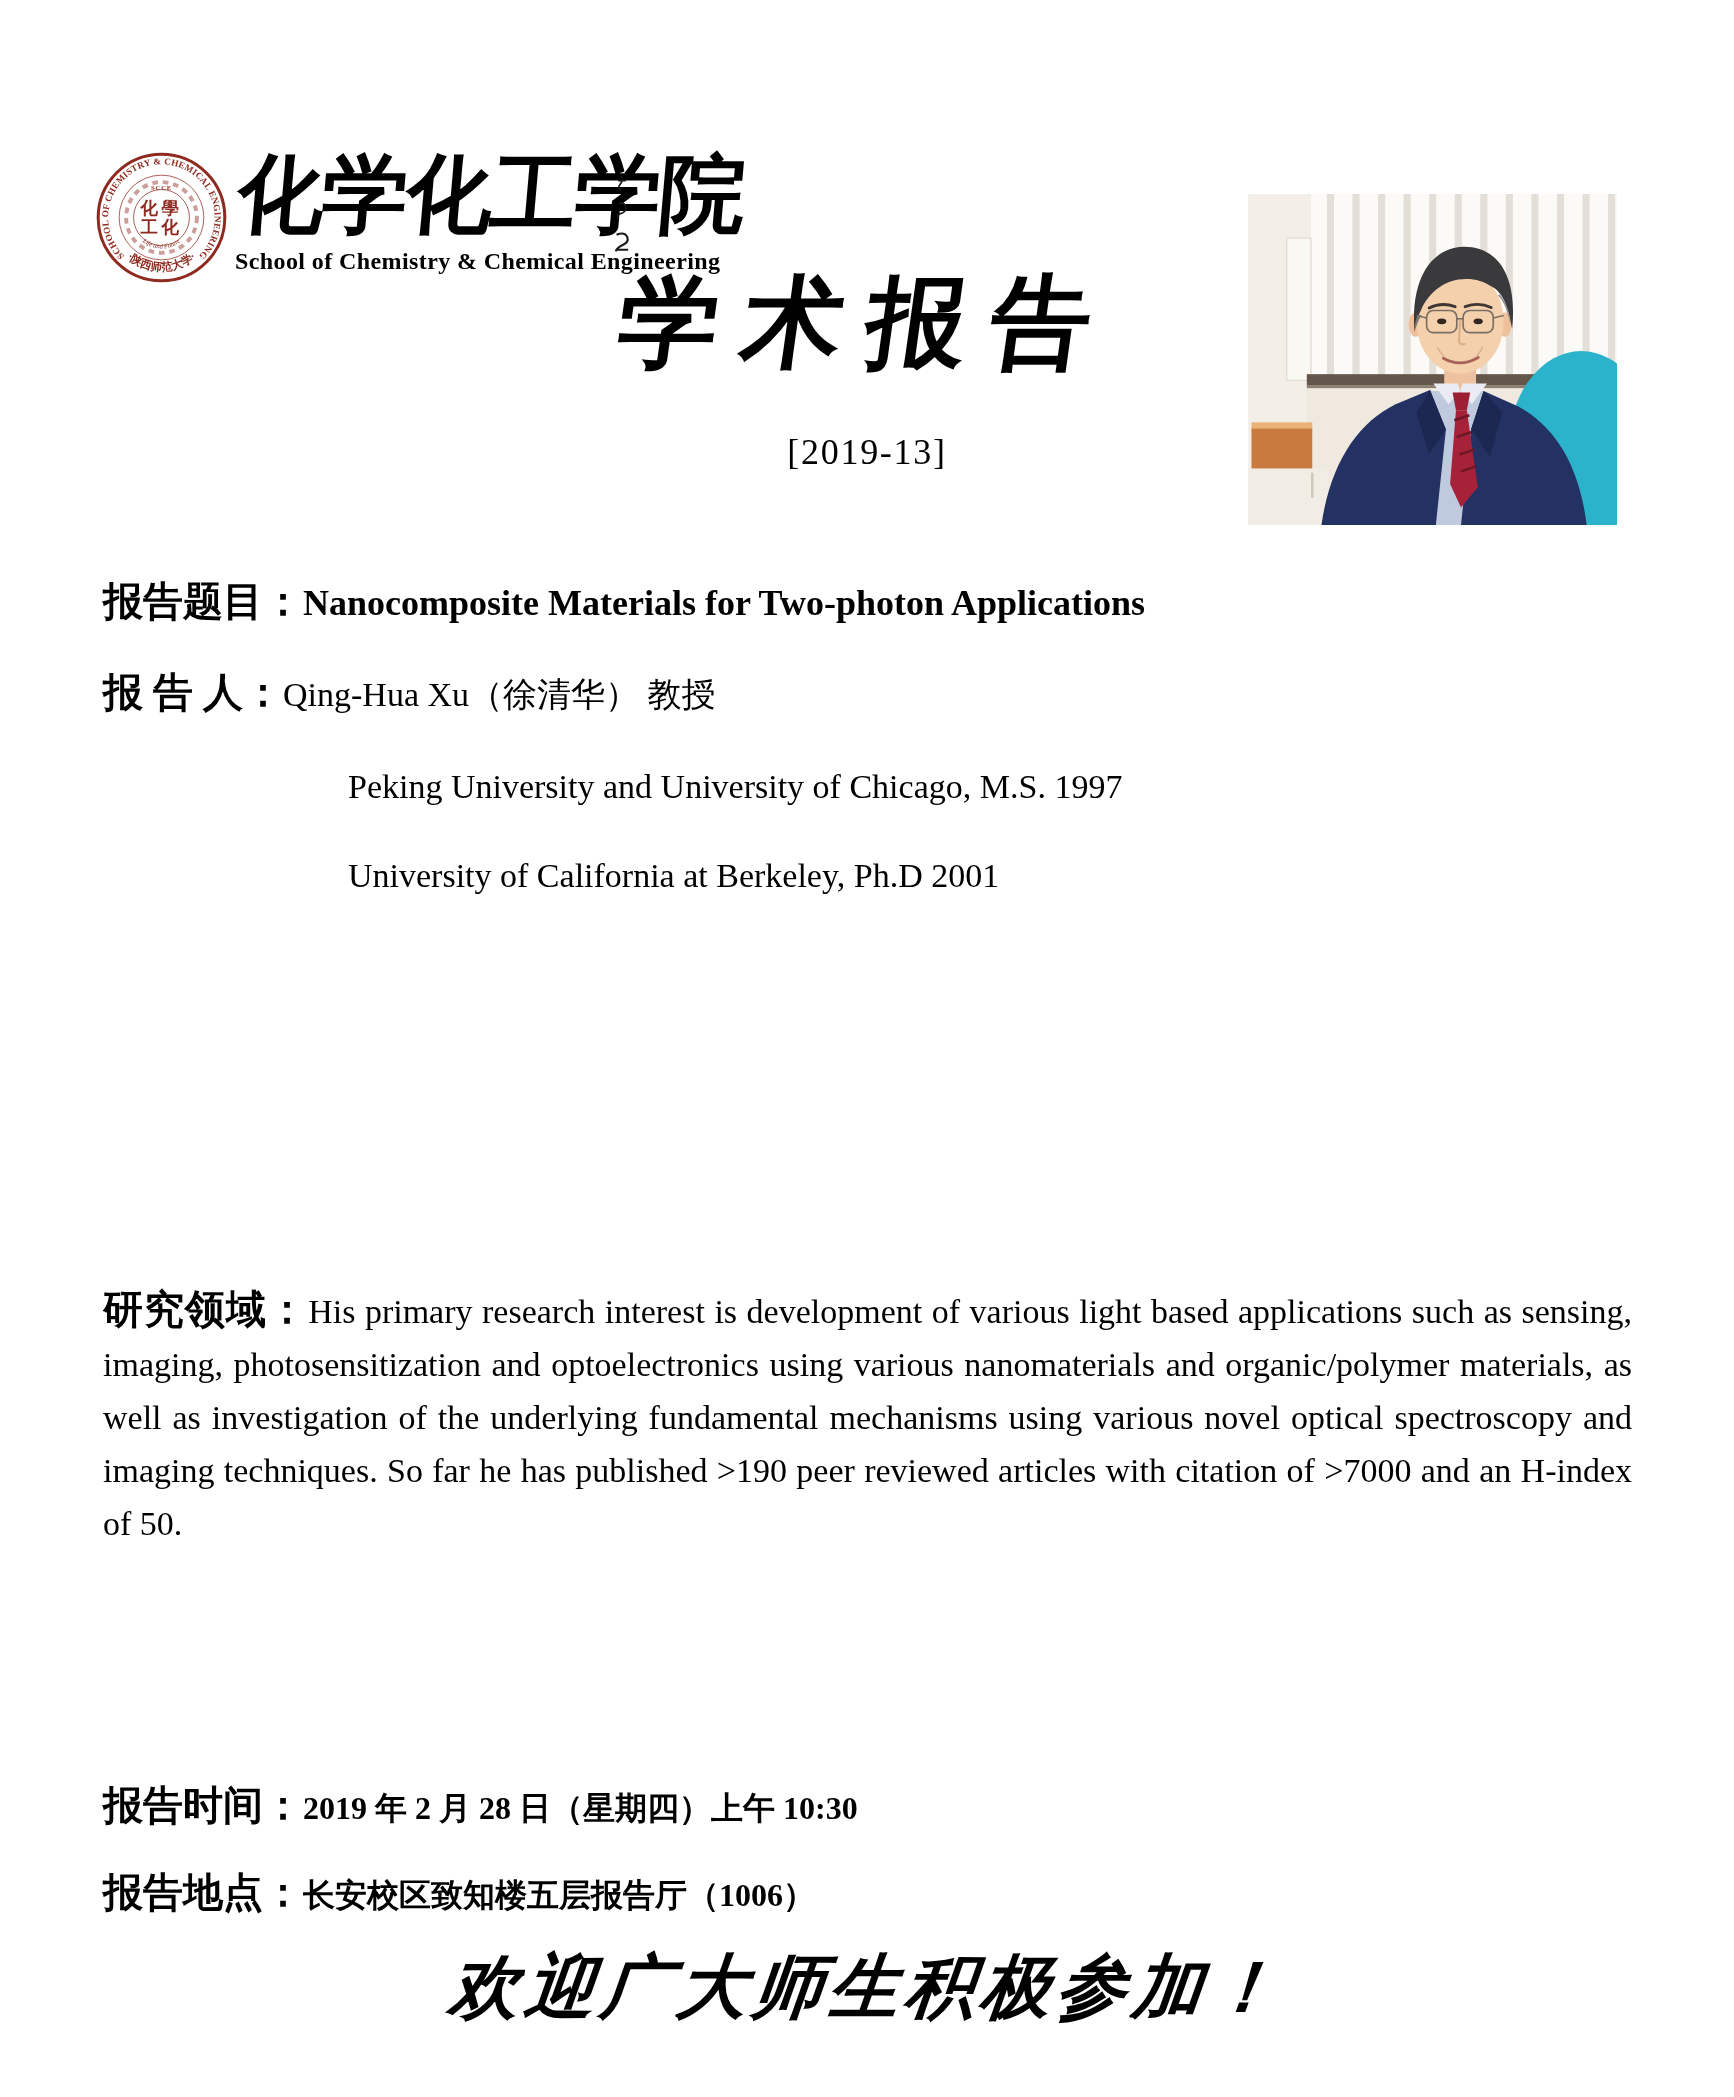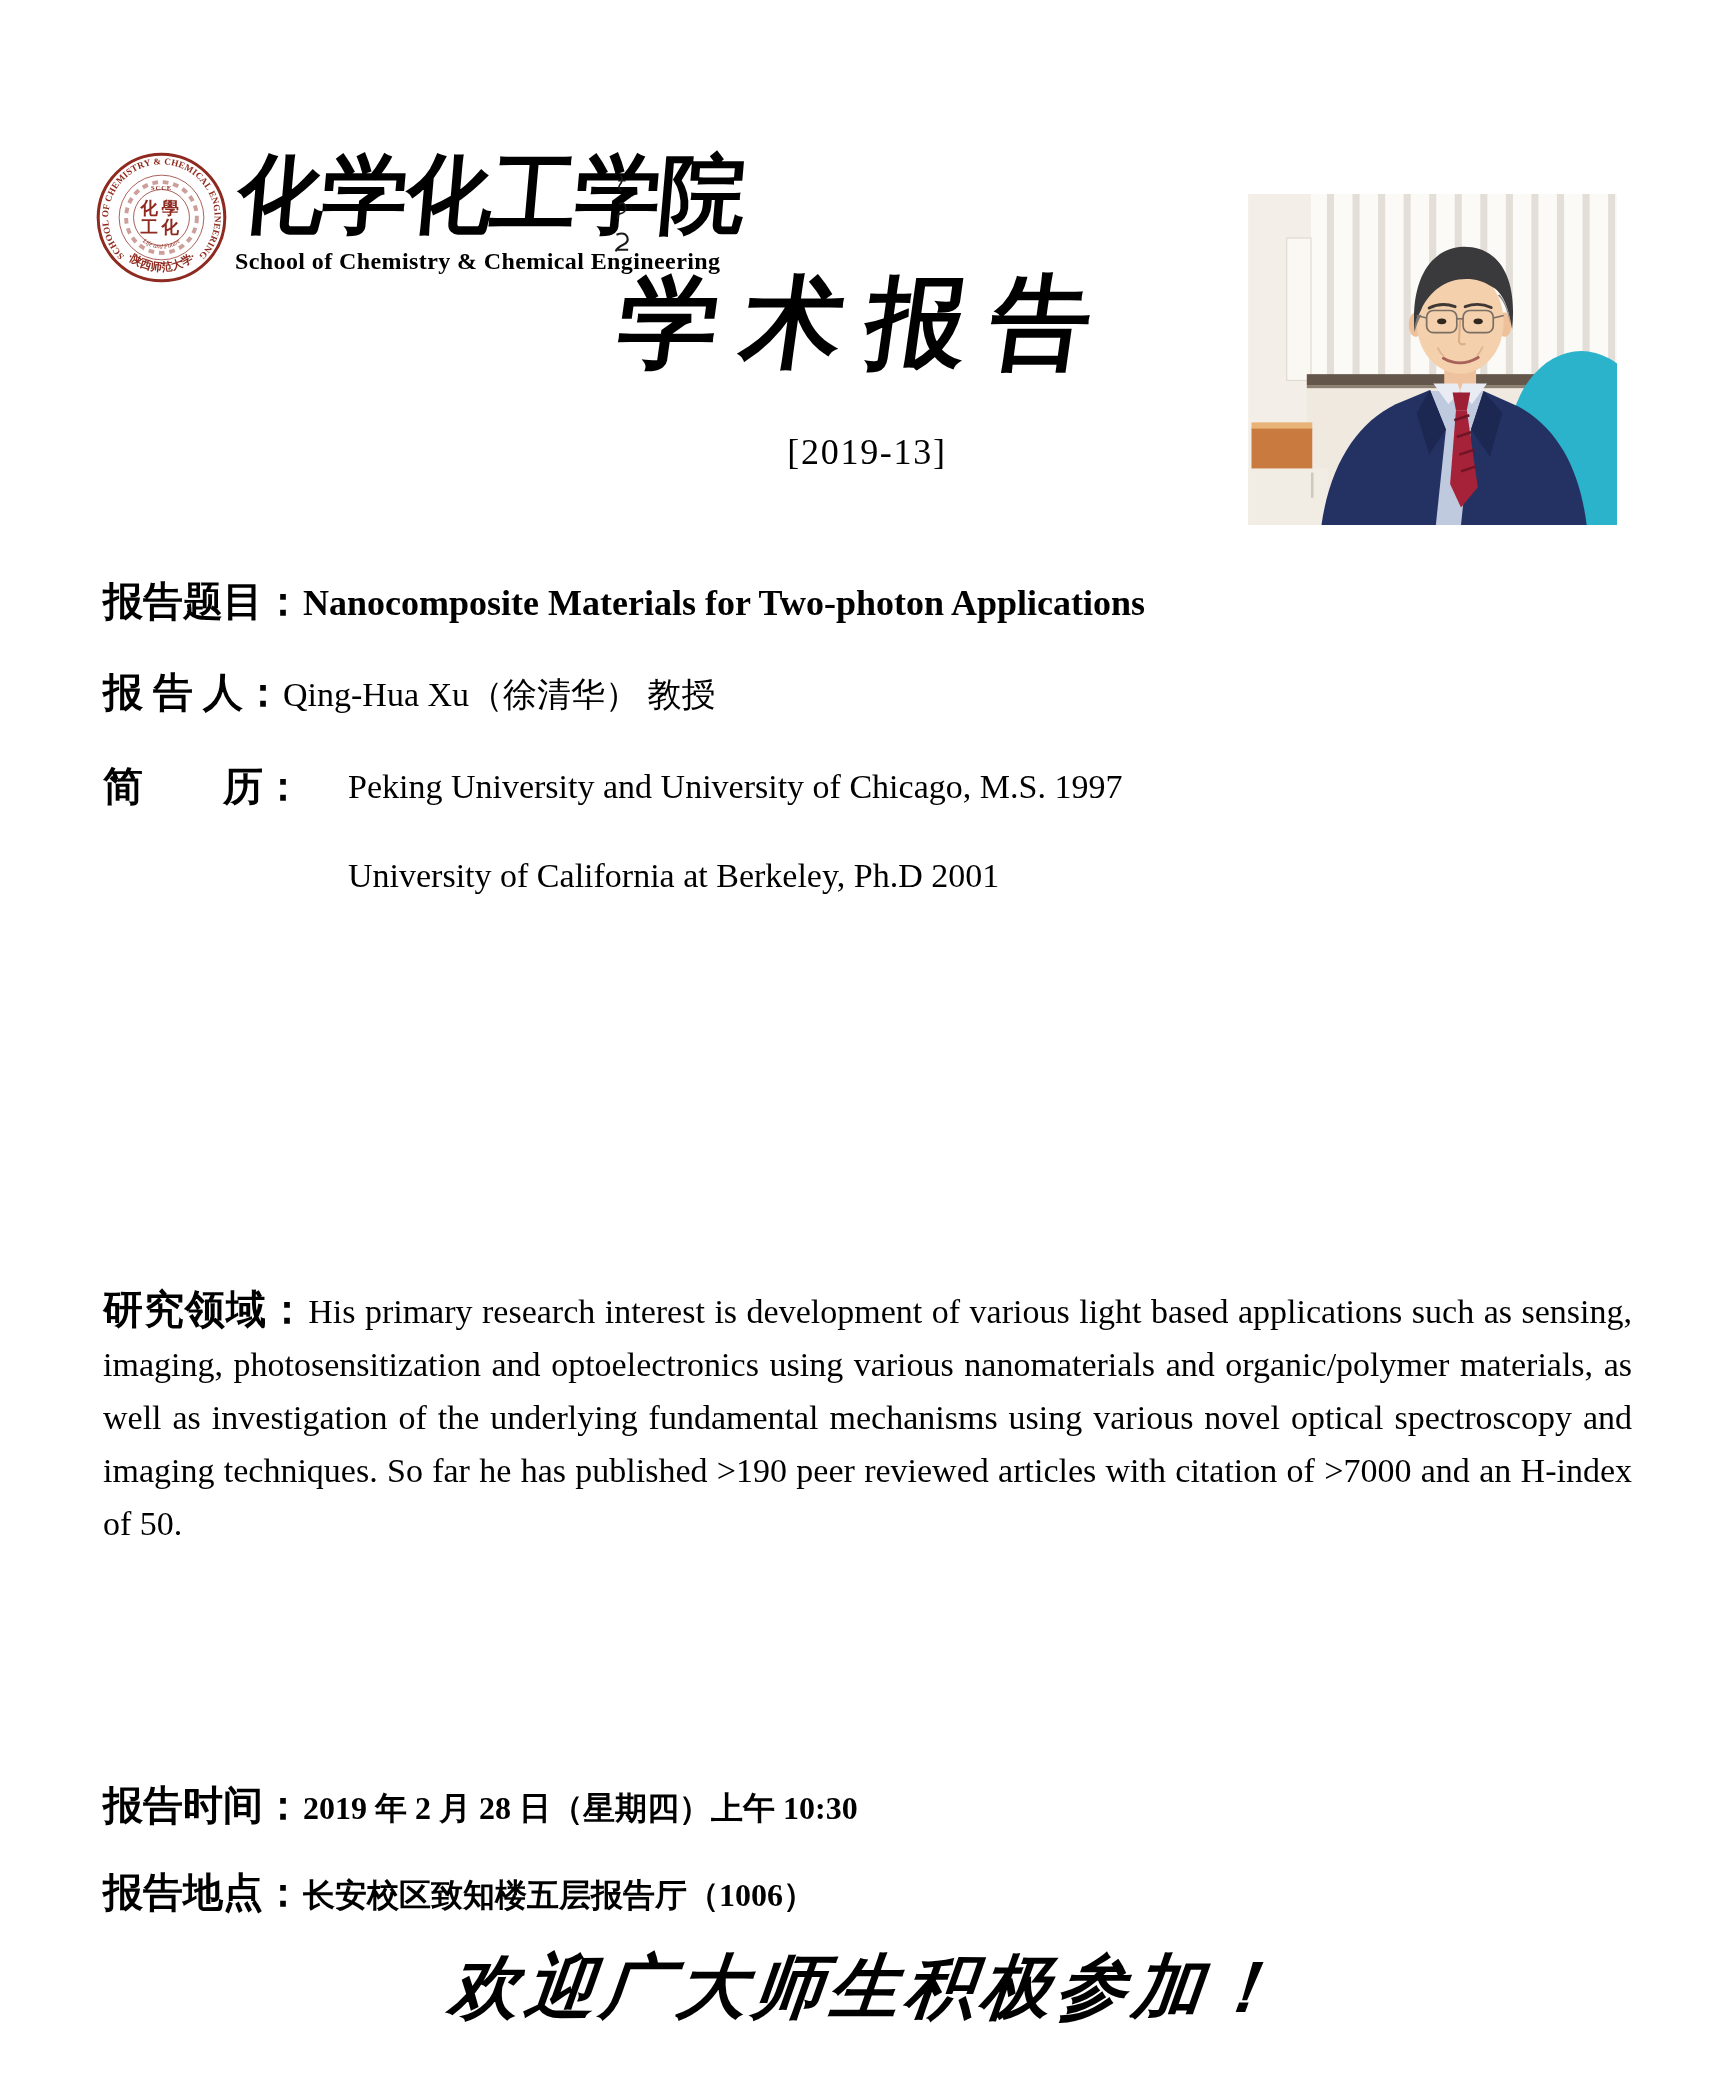--- a/index.html
+++ b/index.html
@@ -175,21 +175,20 @@
 
   <div class="row row-title">
     <span class="zh-label">报告题目：</span><span class="val-bold-title">Nanocomposite Materials for Two-photon Applications</span>
   </div>
 
   <div class="row row-speaker">
     <span class="zh-label">报 告 人：</span><span class="val">Qing-Hua Xu（徐清华） 教授</span>
   </div>
 
   <div class="cv-block">
-    <div class="cv-label zh-label">简　　历：</div>
     <div class="cv-lines">
       <div class="cv-line">Peking University and University of Chicago, M.S. 1997</div>
       <div class="cv-line">University of California at Berkeley, Ph.D 2001</div>
     </div>
   </div>
 
   <div class="research">
     <span class="zh-label">研究领域：</span><span>His primary research interest is development of various light based applications such as sensing, imaging, photosensitization and optoelectronics using various nanomaterials and organic/polymer materials, as well as investigation of the underlying fundamental mechanisms using various novel optical spectroscopy and imaging techniques. So far he has published &gt;190 peer reviewed articles with citation of &gt;7000 and an H-index of 50.</span>
   </div>
 

